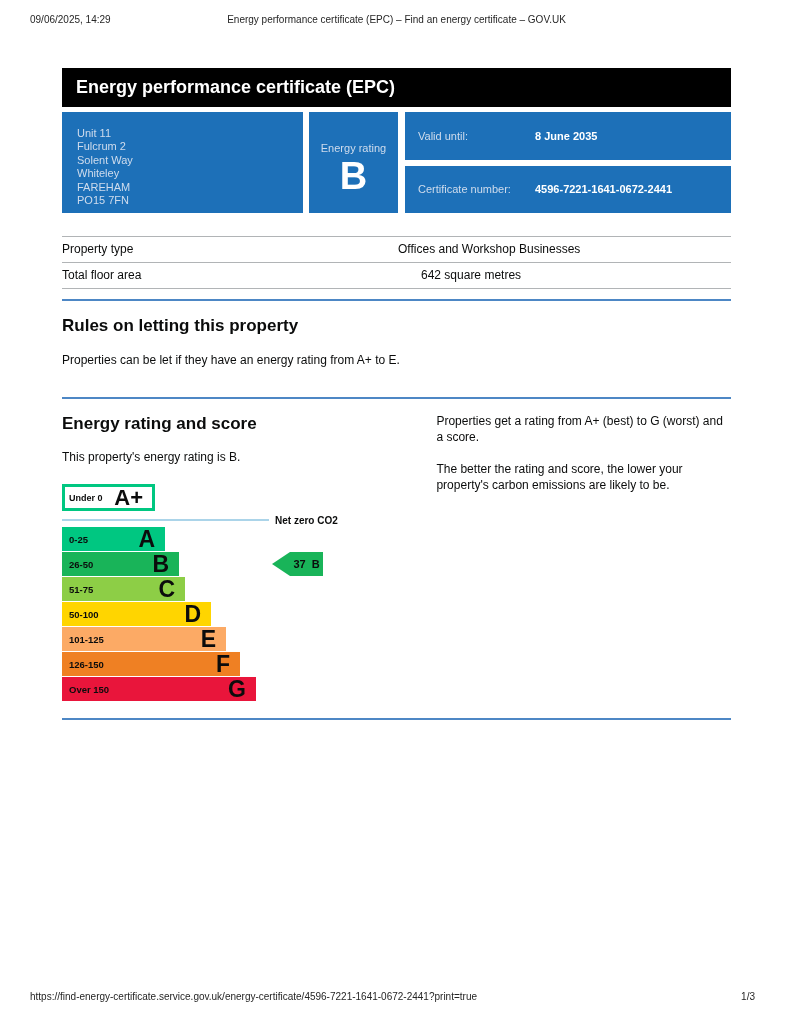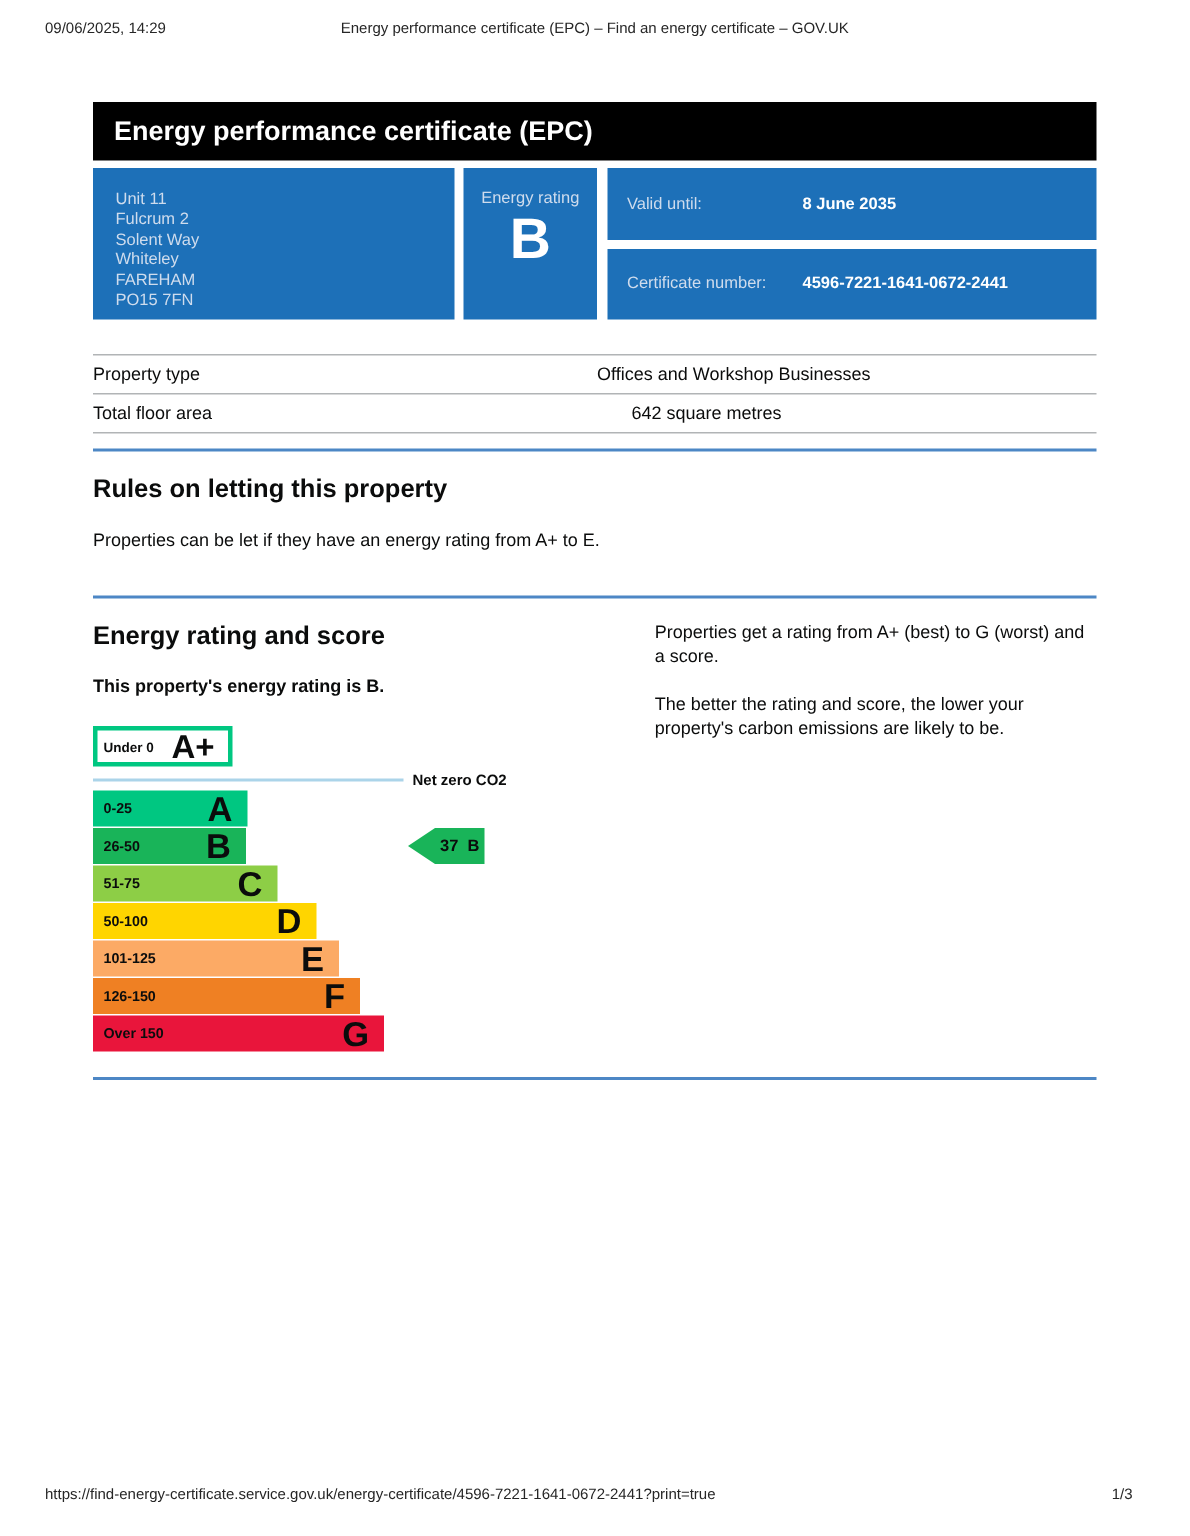--- a/index.html
+++ b/index.html
@@ -26,21 +26,21 @@
     margin-top: 68px; height: 39px; background: #000000; color: #ffffff;
     font-size: 18px; font-weight: bold; line-height: 39px; padding-left: 14px;
   }
 
   
   .summary { margin-top: 5px; height: 101px; display: flex; }
   .panel { background: #1d70b8; }
   .address-panel { width: 241px; padding: 15px 12px 0 15px; }
   .address-line { color: #cfdced; font-size: 11px; line-height: 13.4px; }
   .gap1 { width: 6px; } .gap2 { width: 7px; }
-  .rating-panel { width: 89px; text-align: center; padding-top: 14px; }
+  .rating-panel { width: 89px; text-align: center; padding-top: 30px; }
   .rating-label { color: #cfdced; font-size: 11px; }
   .rating-letter { color: #ffffff; font-size: 38px; font-weight: bold; line-height: 40px; margin-top: 2px; }
   .meta-panels { flex: 1; display: flex; flex-direction: column; }
   .meta-row { flex: 1; background: #1d70b8; display: flex; align-items: center; padding-left: 13px; }
   .meta-row + .meta-row { margin-top: 6px; }
   .meta-label { color: #cfdced; font-size: 11px; width: 117px; }
   .meta-value { color: #ffffff; font-size: 11px; font-weight: bold; }
 
   
   .ptable { margin-top: 23px; }
@@ -56,21 +56,21 @@
 
   h2.section { font-size: 17px; font-weight: bold; line-height: 19px; }
   .rules-heading { margin-top: 15px; }
   .body-text { font-size: 12px; line-height: 14px; }
   .rules-text { margin-top: 18px; }
 
   
   .columns { margin-top: 15px; display: flex; gap: 25px; }
   .col-left { width: 363px; }
   .col-right { width: 306px; }
-  .current-rating { margin-top: 17px; font-weight: bold; }
+  .current-rating { margin-top: 17px; }
   .col-right p { font-size: 12px; line-height: 15.5px; }
   .col-right p + p { margin-top: 17px; }
 
   
   .chart { margin-top: 20px; }
   .aplus-box {
     width: 93px; height: 27px; background: #ffffff; border: 3px solid #00c781;
     display: flex; align-items: center;
   }
   .aplus-range { font-size: 9px; font-weight: bold; padding-left: 4px; }
@@ -166,21 +166,21 @@
               <span>B</span>
             </div>
           </div>
         <div class="band-row">
               <div class="band" style="width: 103px; background: rgb(0, 199, 129);">
                 <span class="band-range">0-25</span>
                 <span class="band-letter">A</span>
               </div>
             </div>
             <div class="band-row">
-              <div class="band" style="width: 102px; background: rgb(25, 180, 89); text-align: right;">
+              <div class="band" style="width: 117px; background: rgb(25, 180, 89); text-align: right;">
                 <span class="band-range">26-50</span>
                 <span class="band-letter">B</span>
               </div>
             </div>
             <div class="band-row">
               <div class="band" style="width: 123px; background: rgb(141, 206, 70);">
                 <span class="band-range">51-75</span>
                 <span class="band-letter">C</span>
               </div>
             </div>

